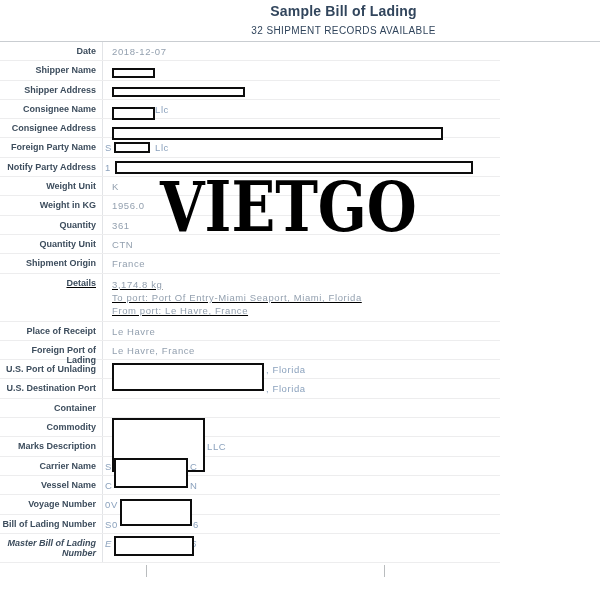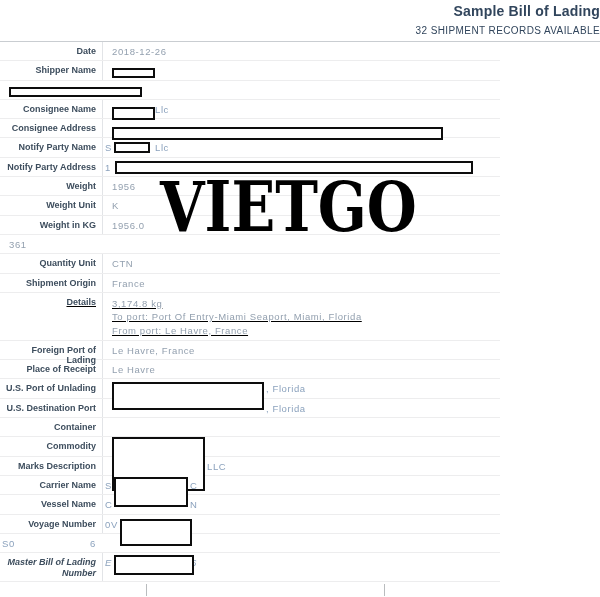--- a/index.html
+++ b/index.html
@@ -10,21 +10,21 @@
     --c-topline:#c9cdd1;
     --c-sep:#ededee;
     --c-divider:#e2e4e7;
     --c-box-border:#0d0d0d;
     --c-tick:#b9bcbe;
   }
   *{margin:0;padding:0;box-sizing:border-box;}
   html,body{width:600px;height:597px;background:#ffffff;overflow:hidden;}
   body{font-family:"Liberation Sans", sans-serif;position:relative;}
 
-  .header{height:42px;text-align:right;padding-left:87px;padding-top:3px;
+  .header{height:42px;text-align:center;padding-left:87px;padding-top:3px;
           border-bottom:1px solid var(--c-topline);}
   .header .title{font-size:14px;font-weight:bold;color:var(--c-title);letter-spacing:.2px;}
   .header .subtitle{font-size:10px;font-weight:normal;color:var(--c-title);
                     letter-spacing:.4px;margin-top:6px;}
 
   .bol-table{position:relative;width:500px;}
   .row{display:flex;height:19.3px;border-bottom:1px solid var(--c-sep);}
   .row.details{height:48px;text-decoration:underline;}
   .row.master{height:29px;font-style:italic;}
   .lbl{width:103px;flex:0 0 103px;border-right:1px solid var(--c-divider);
@@ -57,83 +57,81 @@
 
 <div class="header">
   <div class="title">Sample Bill of Lading</div>
   <div class="subtitle">32 SHIPMENT RECORDS AVAILABLE</div>
 </div>
 
 <div class="bol-table">
 
   <div class="row">
     <div class="lbl">Date</div>
-    <div class="val">2018-12-26</div>
+    <div class="val">2018-12-07</div>
   </div>
 
   <div class="row">
     <div class="lbl">Shipper Name</div>
     <div class="val">
       <span class="rbox ibox" style="width:43px;height:10px;margin-top:3px;"></span>
     </div>
   </div>
 
   <div class="row">
+    <div class="lbl">Shipper Address</div>
     <div class="val">
       <span class="rbox ibox" style="width:133px;height:10px;margin-top:2.5px;"></span>
     </div>
   </div>
 
   <div class="row">
     <div class="lbl">Consignee Name</div>
     <div class="val">
       <span class="rbox ibox" style="width:43px;height:13px;margin-top:3px;"></span><span class="sfx">Llc</span>
     </div>
   </div>
 
   <div class="row">
     <div class="lbl">Consignee Address</div>
     <div class="val">
       <span class="rbox ibox" style="width:331px;height:13px;margin-top:3.5px;"></span>
     </div>
   </div>
 
   <div class="row">
-    <div class="lbl">Notify Party Name</div>
+    <div class="lbl">Foreign Party Name</div>
     <div class="val">
       <span class="pfx">S</span>
       <span class="rbox abox" style="left:11px;top:3.5px;width:36px;height:11px;"></span>
       <span class="sfx-abs" style="left:52px;">Llc</span>
     </div>
   </div>
 
   <div class="row">
     <div class="lbl">Notify Party Address</div>
     <div class="val">
       <span class="pfx">1</span>
       <span class="rbox abox" style="left:12px;top:3px;width:358px;height:13px;"></span>
     </div>
   </div>
 
-  <div class="row">
-    <div class="lbl">Weight</div>
-    <div class="val">1956</div>
-  </div>
 
   <div class="row">
     <div class="lbl">Weight Unit</div>
     <div class="val">K</div>
   </div>
 
   <div class="row">
     <div class="lbl">Weight in KG</div>
     <div class="val">1956.0</div>
   </div>
 
   <div class="row">
+    <div class="lbl">Quantity</div>
     <div class="val">361</div>
   </div>
 
   <div class="row">
     <div class="lbl">Quantity Unit</div>
     <div class="val">CTN</div>
   </div>
 
   <div class="row">
     <div class="lbl">Shipment Origin</div>
@@ -143,27 +141,27 @@
   <div class="row details">
     <div class="lbl">Details</div>
     <div class="val">
       <span class="ln">3,174.8 kg</span>
       <span class="ln">To port: Port Of Entry-Miami Seaport, Miami, Florida</span>
       <span class="ln">From port: Le Havre, France</span>
     </div>
   </div>
 
   <div class="row">
+    <div class="lbl">Place of Receipt</div>
+    <div class="val">Le Havre</div>
+  </div>
+
+  <div class="row">
     <div class="lbl">Foreign Port of Lading</div>
     <div class="val">Le Havre, France</div>
-  </div>
-
-  <div class="row">
-    <div class="lbl">Place of Receipt</div>
-    <div class="val">Le Havre</div>
   </div>
 
   <div class="row">
     <div class="lbl">U.S. Port of Unlading</div>
     <div class="val">
       <span class="rbox abox" style="left:9px;top:2.5px;width:152px;height:28px;"></span>
       <span class="sfx-abs" style="left:163px;">, Florida</span>
     </div>
   </div>
 
@@ -212,20 +210,21 @@
 
   <div class="row">
     <div class="lbl">Voyage Number</div>
     <div class="val">
       <span class="pfx">0V</span>
       <span class="rbox abox" style="left:17px;top:4px;width:72px;height:27px;"></span>
     </div>
   </div>
 
   <div class="row">
+    <div class="lbl">Bill of Lading Number</div>
     <div class="val">
       <span class="pfx">S0</span>
       <span class="sfx-abs" style="left:90px;">6</span>
     </div>
   </div>
 
   <div class="row master">
     <div class="lbl">
       <span>Master Bill of Lading</span><br>
       <span>Number</span>

